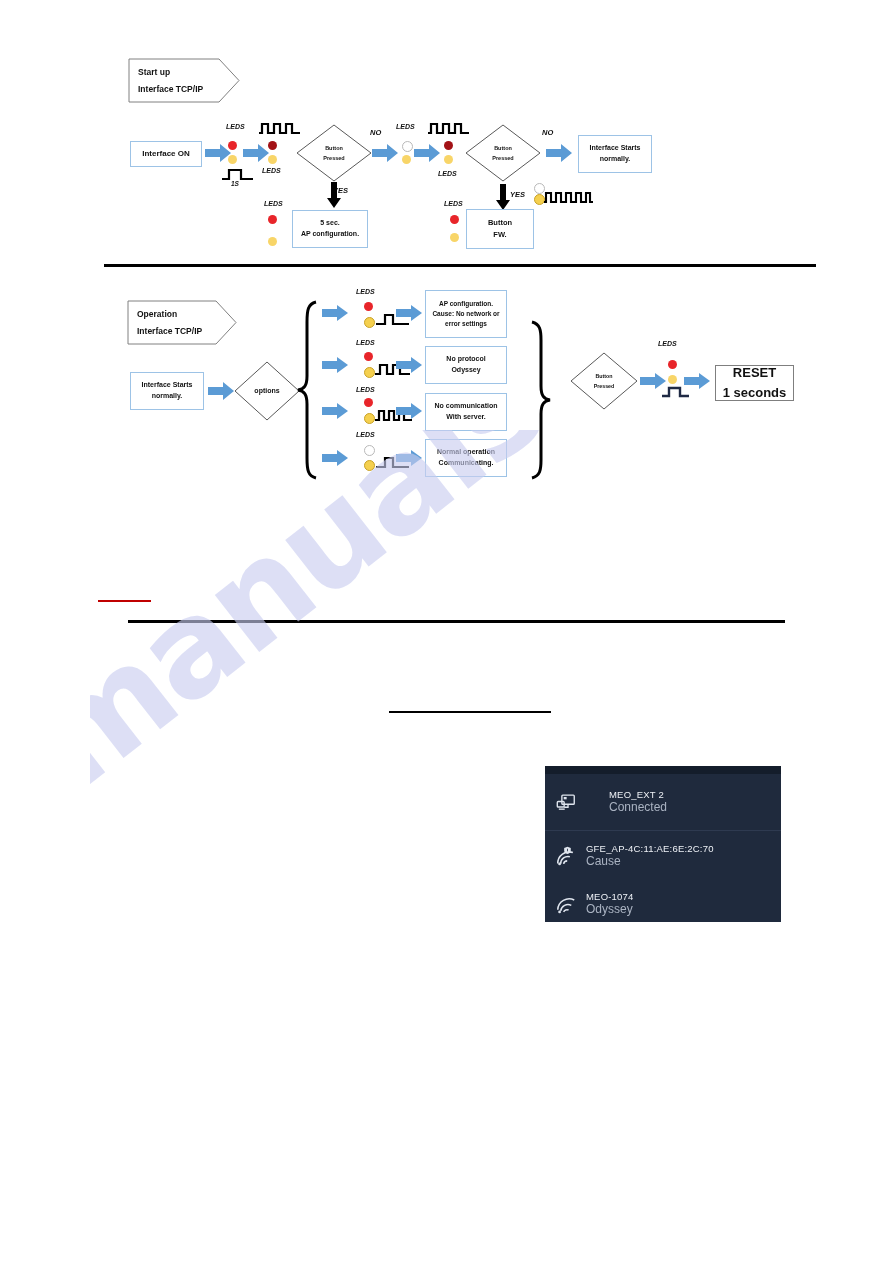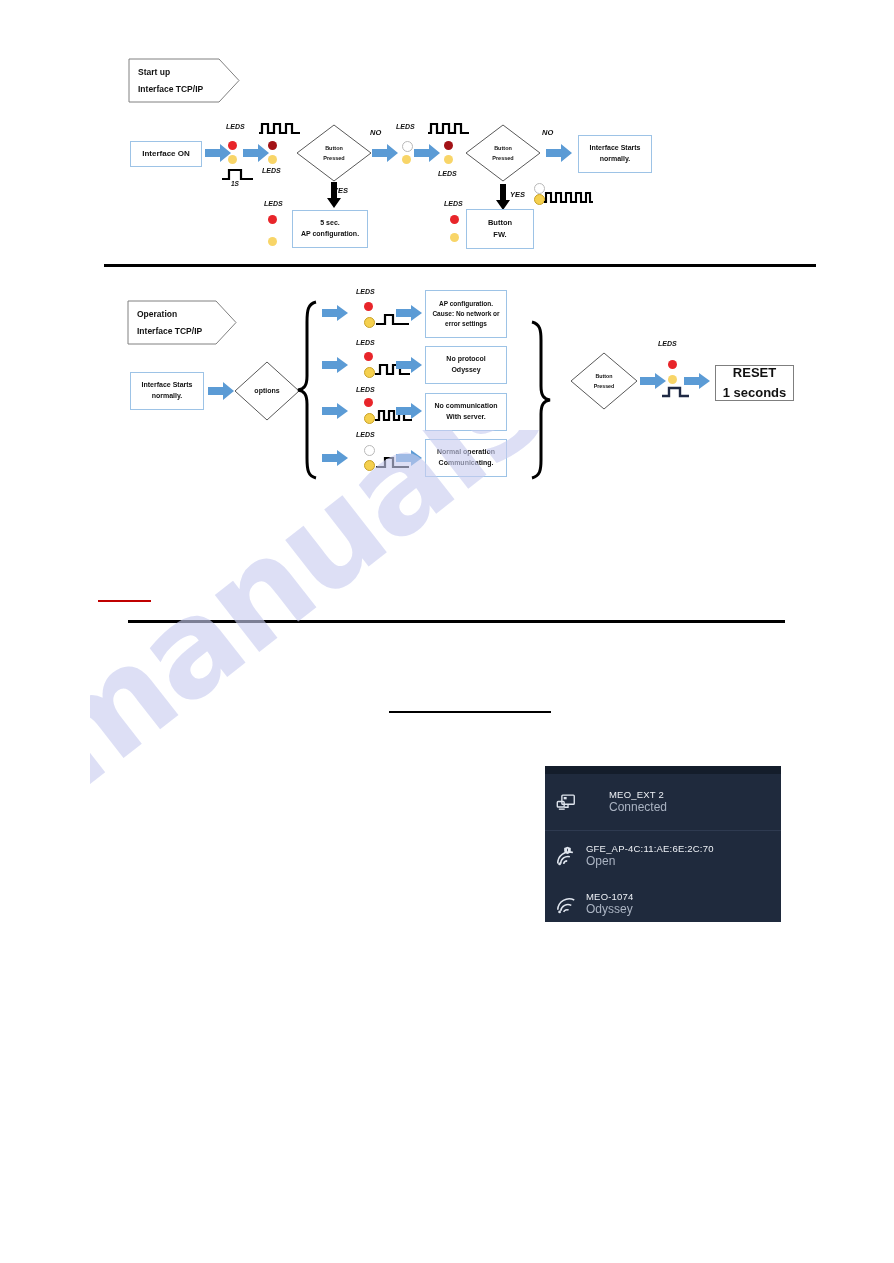--- a/index.html
+++ b/index.html
@@ -441,21 +441,21 @@
       <svg class="ic" viewBox="0 0 24 24">
         <path d="M3 20.2a12.5 12.5 0 0 1 16.5-12" fill="none" stroke="#dfe5ee" stroke-width="1.7"></path>
         <path d="M6.2 20.4a8 8 0 0 1 10-7.6" fill="none" stroke="#dfe5ee" stroke-width="1.7"></path>
         <path d="M9.4 20.6a4 4 0 0 1 3.9-3.3" fill="none" stroke="#dfe5ee" stroke-width="1.7"></path>
         <circle cx="5" cy="20.6" r="1.5" fill="#dfe5ee"></circle>
         <path d="M13.6 1.8l3.6 1.4v2.7c0 1.9-1.5 3.2-3.6 4-2.1-.8-3.6-2.1-3.6-4V3.2z" fill="#dfe5ee"></path>
         <path d="M13.2 4.2h.9v2.6h-.9z" fill="#1f2a3d"></path>
       </svg>
       <div class="tx">
         <span class="wifi-name">GFE_AP-4C:11:AE:6E:2C:70</span>
-        <span class="wifi-sub">Open</span>
+        <span class="wifi-sub">Cause</span>
       </div>
     </div>
 
     <div class="wifi-row" style="height:46px;">
       <svg class="ic" viewBox="0 0 24 24">
         <path d="M3 18.2a12.5 12.5 0 0 1 18-10.5" fill="none" stroke="#dfe5ee" stroke-width="1.7"></path>
         <path d="M6.2 19.4a8 8 0 0 1 11.6-5.9" fill="none" stroke="#dfe5ee" stroke-width="1.7"></path>
         <path d="M9.4 20.6a4 4 0 0 1 5.4-2" fill="none" stroke="#dfe5ee" stroke-width="1.7"></path>
         <circle cx="5" cy="20.6" r="1.5" fill="#dfe5ee"></circle>
       </svg>

